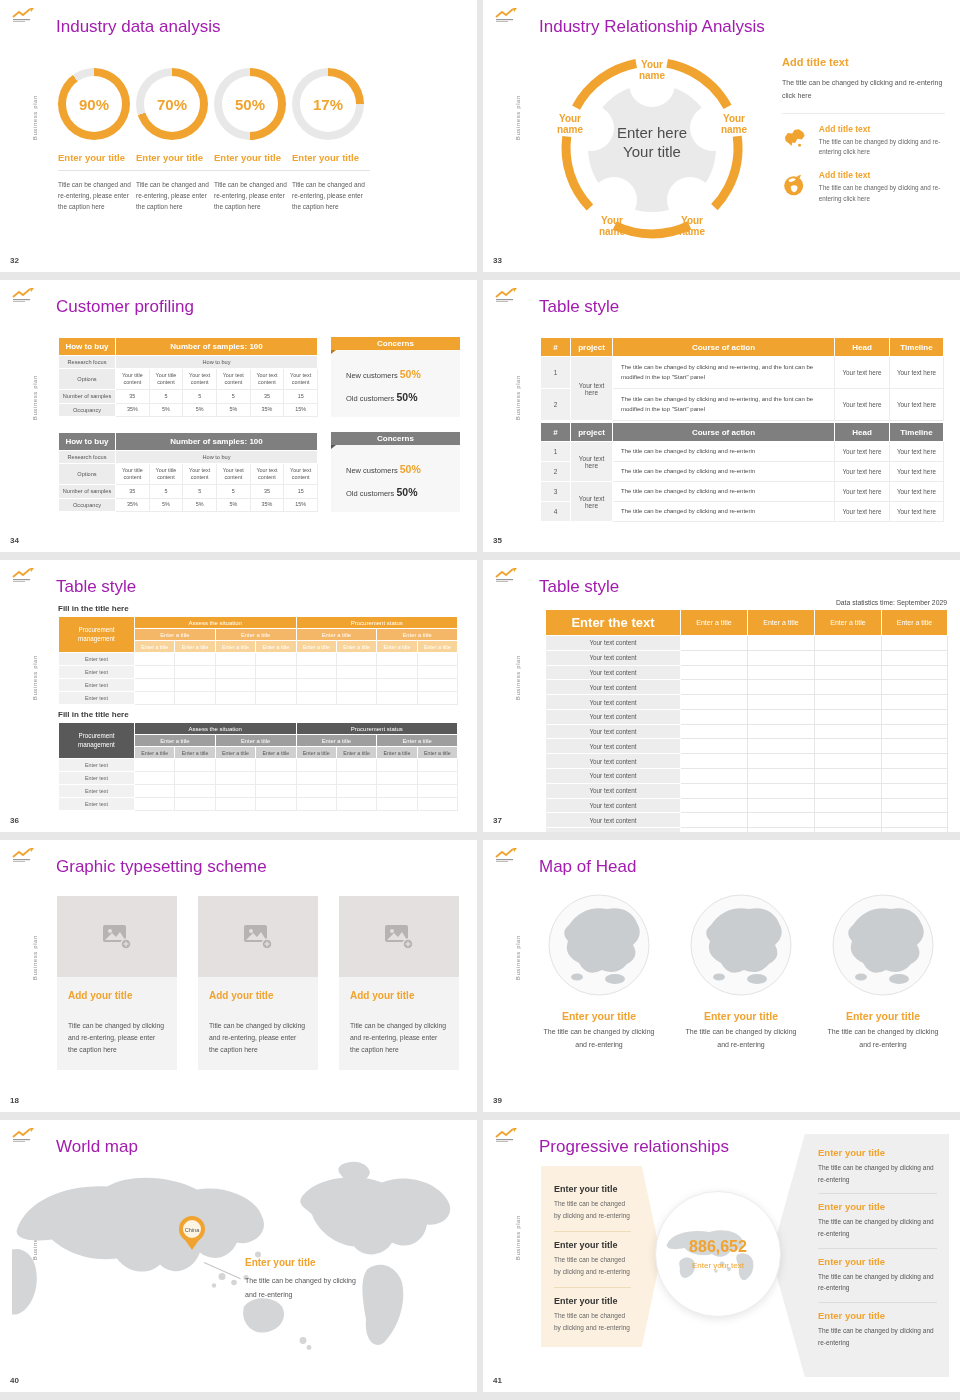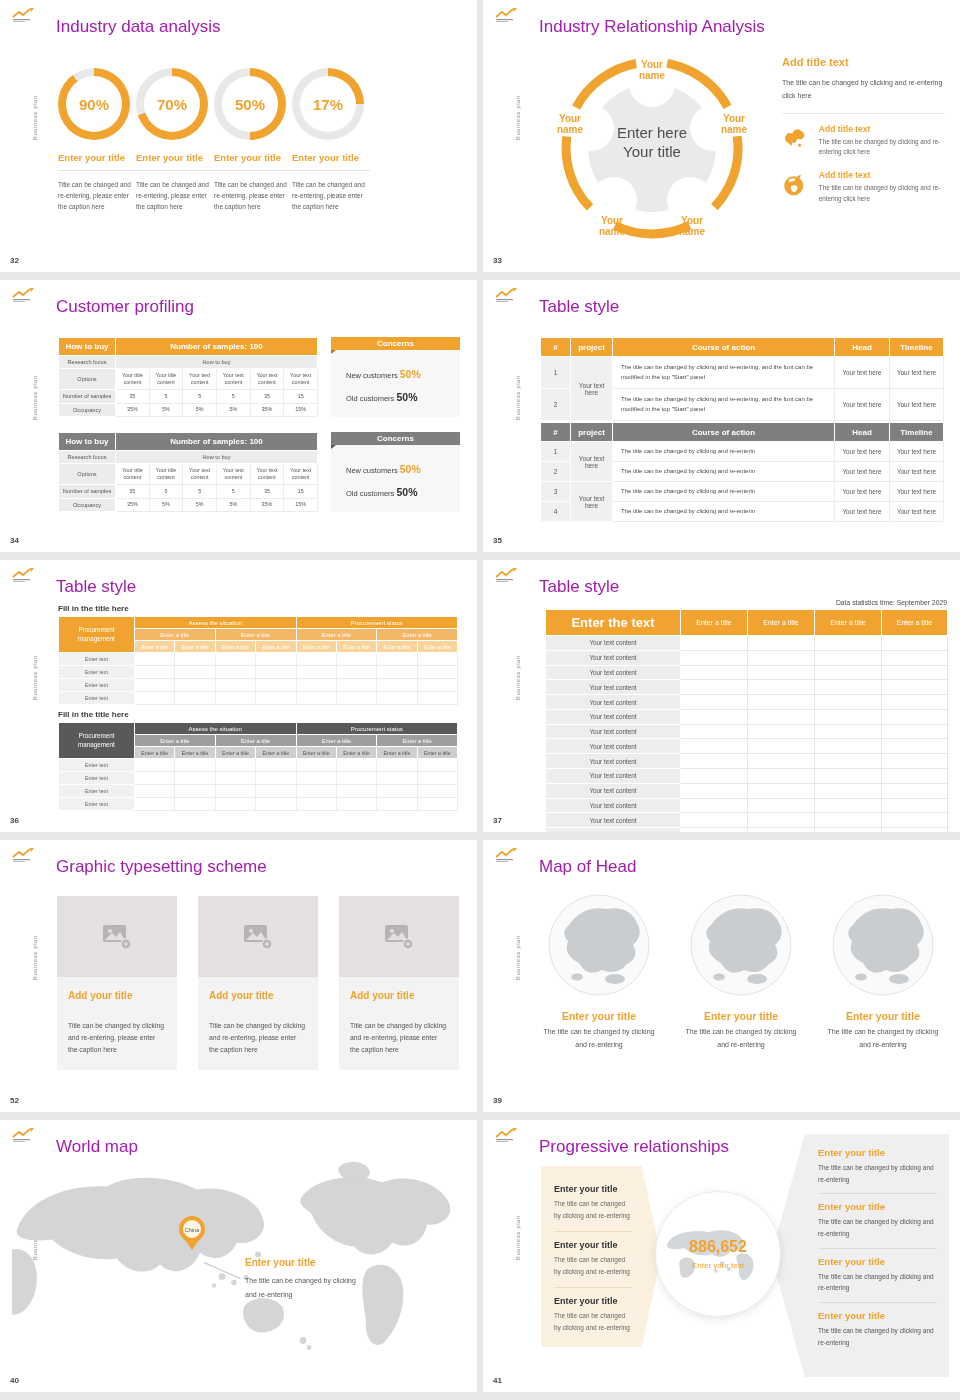--- a/index.html
+++ b/index.html
@@ -801,21 +801,21 @@
           <rect x="21.5" y="20.3" width="5" height="1.4" fill="#e4e0e0"></rect>
           <rect x="23.3" y="18.5" width="1.4" height="5" fill="#e4e0e0"></rect>
         </svg>
       </div>
       <div class="ctxt">
         <div class="ctitle">Add your title</div>
         <div class="ccap">Title can be changed by clicking and re-entering, please enter the caption here</div>
       </div>
     </div>
   </div>
-  <div class="pnum">52</div>
+  <div class="pnum">18</div>
 </div>
 
 <div class="slide" style="left:483px;top:840px">
   <svg class="logo" width="30" height="14" viewBox="0 0 30 14">
     <polyline points="3,9 9,4 13,7 20,1" fill="none" stroke="#F0A32E" stroke-width="1.8"></polyline>
     <polygon points="20,0 24,0 21,4" fill="#F0A32E"></polygon>
     <rect x="3" y="11" width="17" height="1.2" fill="#9a9a9a"></rect>
       <rect x="3" y="13" width="12" height="1" fill="#bdbdbd"></rect>
   </svg>
   <div class="vtext">Business plan</div>

